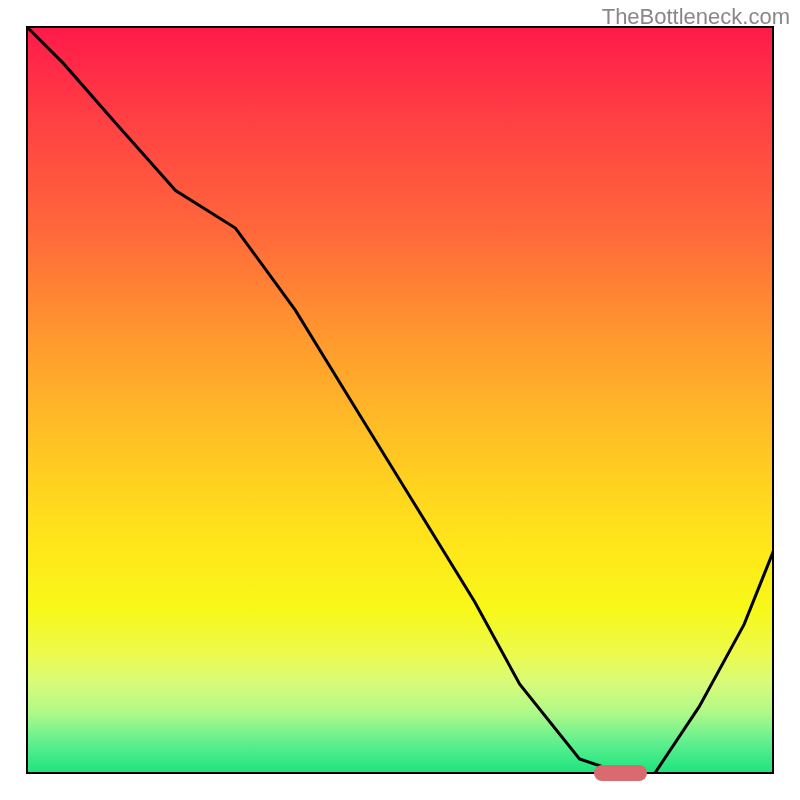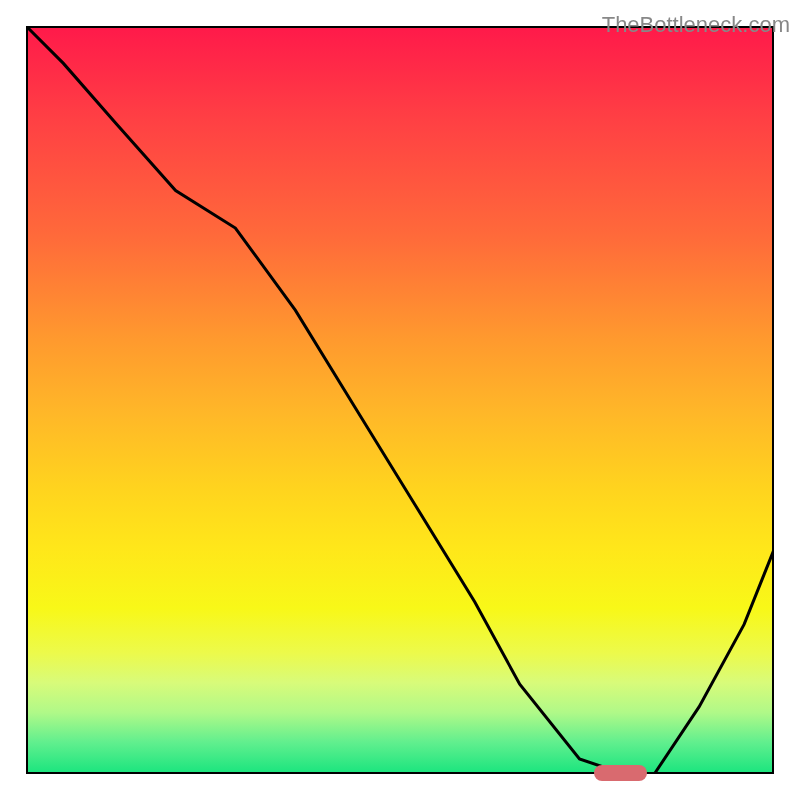--- a/index.html
+++ b/index.html
@@ -6,21 +6,21 @@
     margin: 0;
     padding: 0;
     width: 800px;
     height: 800px;
     position: relative;
     font-family: Arial, sans-serif;
     background: #fff;
   }
   .watermark {
     position: absolute;
-    top: 12px;
+    top: 4px;
     right: 10px;
     color: #888;
     font-size: 22px;
     font-weight: 500;
     z-index: 10;
   }
   .plot-area {
     position: absolute;
     left: 26px;
     top: 26px;

